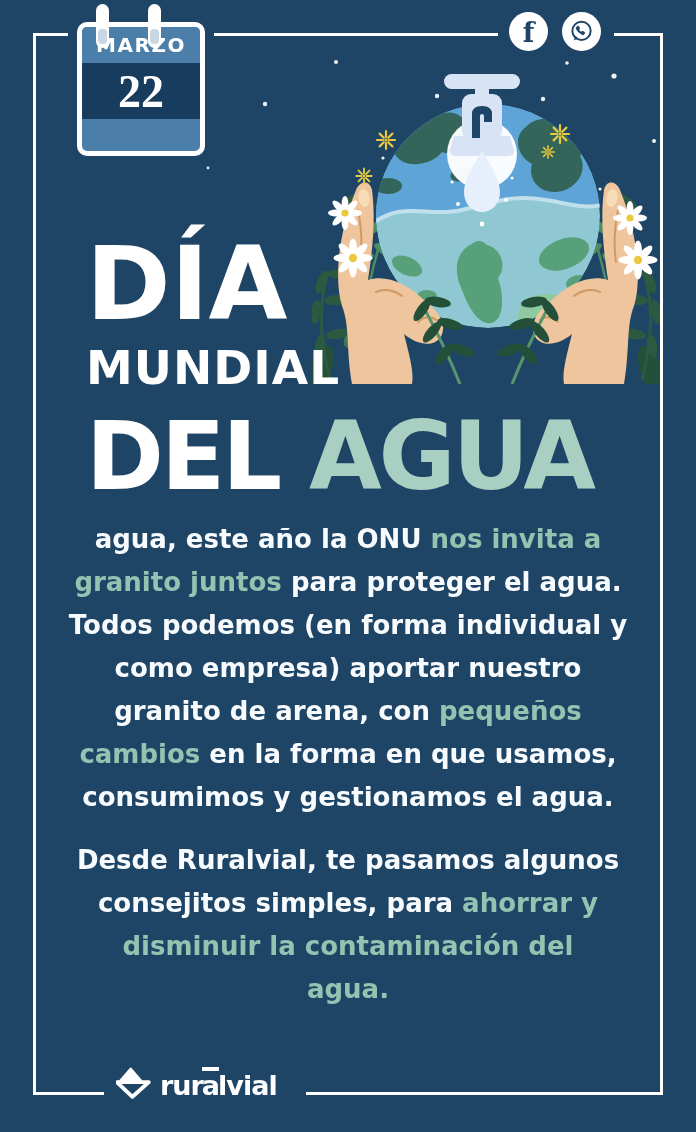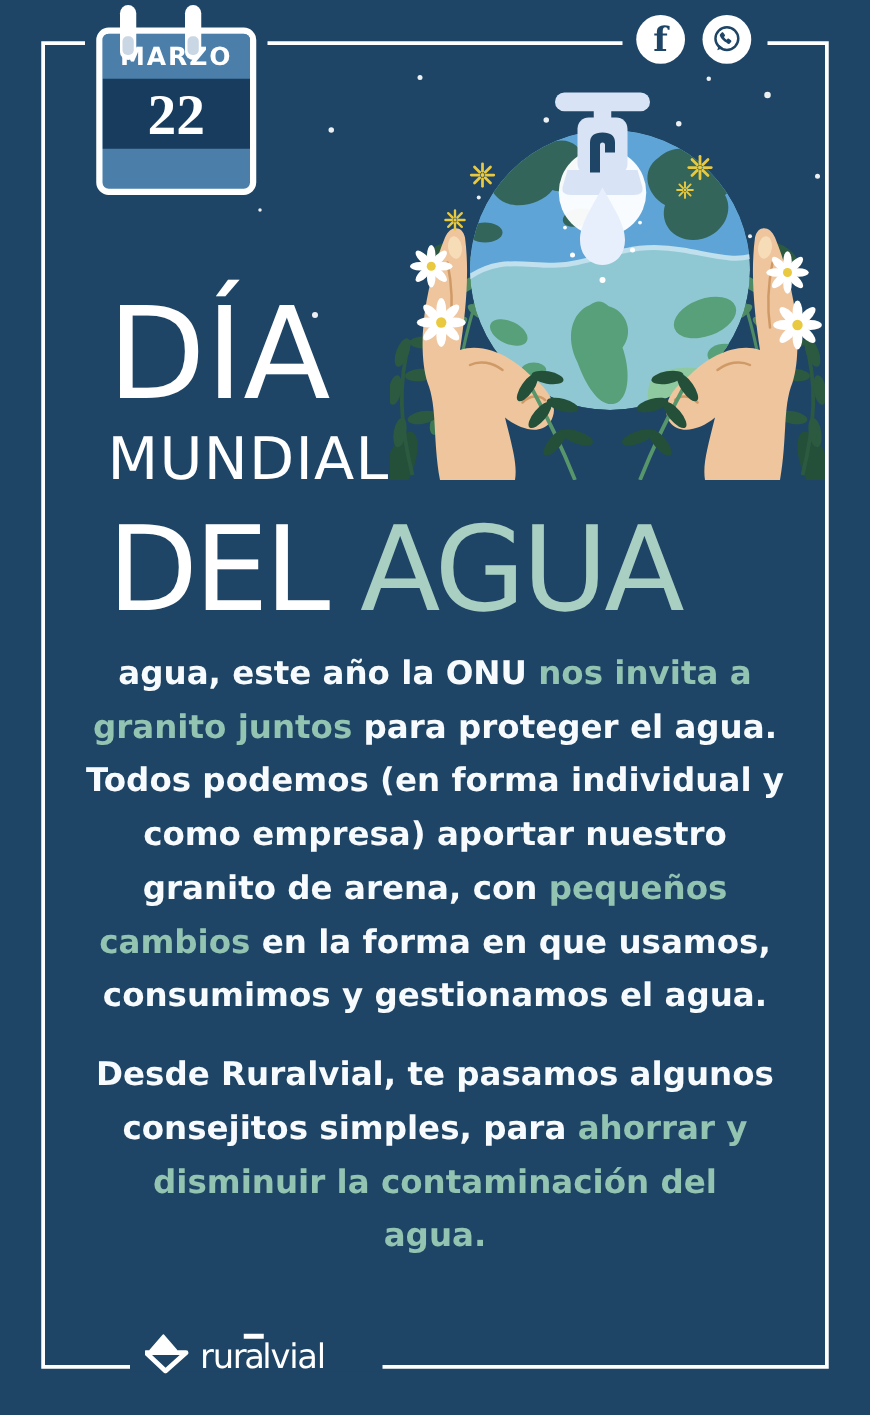--- a/index.html
+++ b/index.html
@@ -38,36 +38,36 @@
   .hook .shade{position:absolute;left:2px;right:2px;bottom:4px;height:15px;background:#c9d6e4;border-radius:4px;}
   .hook1{left:96px;}
   .hook2{left:148px;}
 
   
   .social{position:absolute;left:509px;top:12px;display:flex;gap:14px;z-index:4;}
   .sbtn{width:39px;height:39px;border-radius:50%;background:var(--white);display:flex;align-items:center;justify-content:center;cursor:pointer;}
   .fb-glyph{color:var(--bg);font-size:27px;font-weight:700;line-height:1;margin-top:2px;font-family:"DejaVu Serif","Liberation Serif",serif;}
 
   
-  .title{position:absolute;left:86px;top:238px;z-index:3;color:var(--white);font-weight:400;}
+  .title{position:absolute;left:86px;top:238px;z-index:3;color:var(--white);font-weight:700;}
   .t1{font-size:102px;line-height:92px;letter-spacing:0px;}
   .t2{font-size:47px;line-height:60px;margin-top:8px;letter-spacing:1px;}
   .t3{font-size:94px;line-height:94px;margin-top:12px;letter-spacing:-3px;white-space:nowrap;}
   .t3 .acc{color:var(--accent-title);}
 
   
   .bodycopy{position:absolute;left:30px;right:30px;top:518px;text-align:center;color:var(--ink);
             font-size:26px;font-weight:700;z-index:3;}
   .tline{line-height:43px;}
   .accent{color:var(--accent-body);}
   .para2{margin-top:20px;}
 
   
   .logo{position:absolute;left:116px;bottom:33px;display:flex;align-items:flex-end;gap:6px;z-index:4;}
-  .logo-text{color:#fff;font-weight:400;font-size:27px;line-height:1;letter-spacing:-1px;white-space:nowrap;}
+  .logo-text{color:#fff;font-weight:700;font-size:27px;line-height:1;letter-spacing:-1px;white-space:nowrap;}
   .logo-text .over{border-top:4px solid #fff;padding-top:1px;margin-left:-1px;margin-right:-1px;display:inline-block;}
 
   
   .illus{position:absolute;left:312px;top:54px;z-index:2;}
 </style>
 </head>
 <body>
 
 <div class="poster">
 

